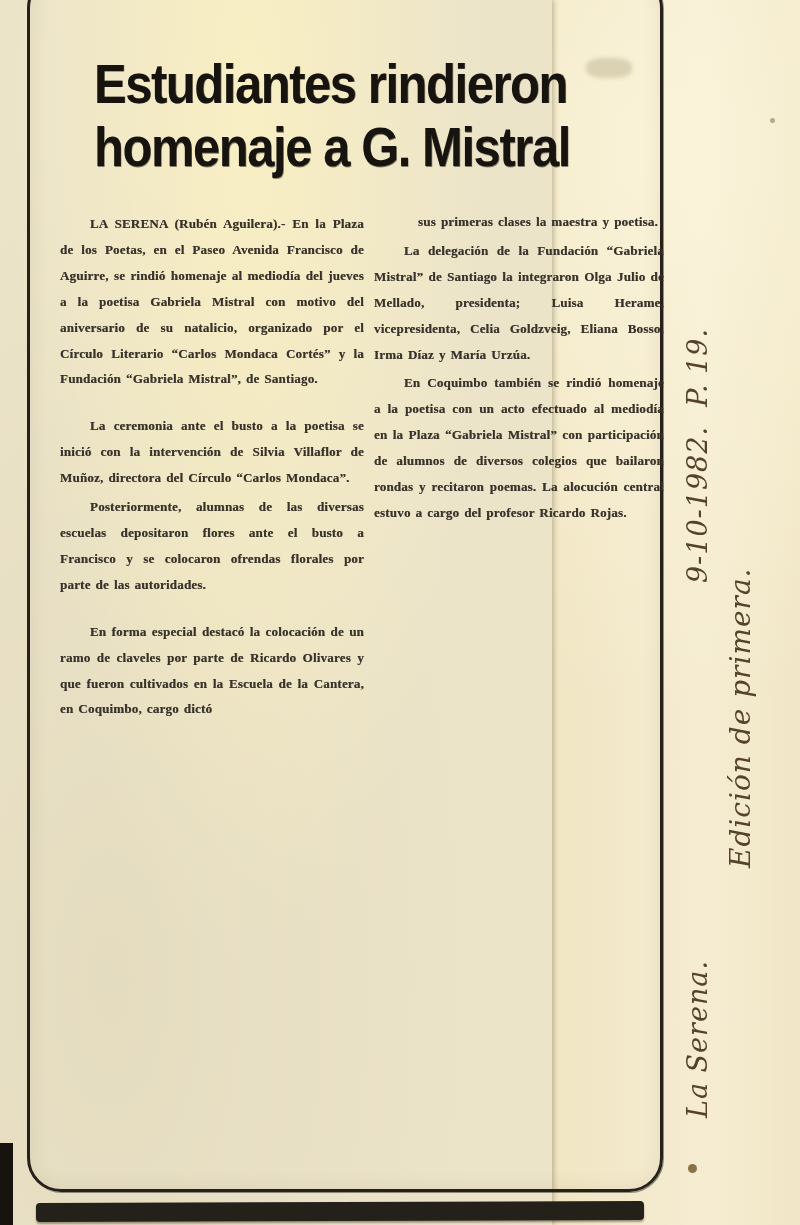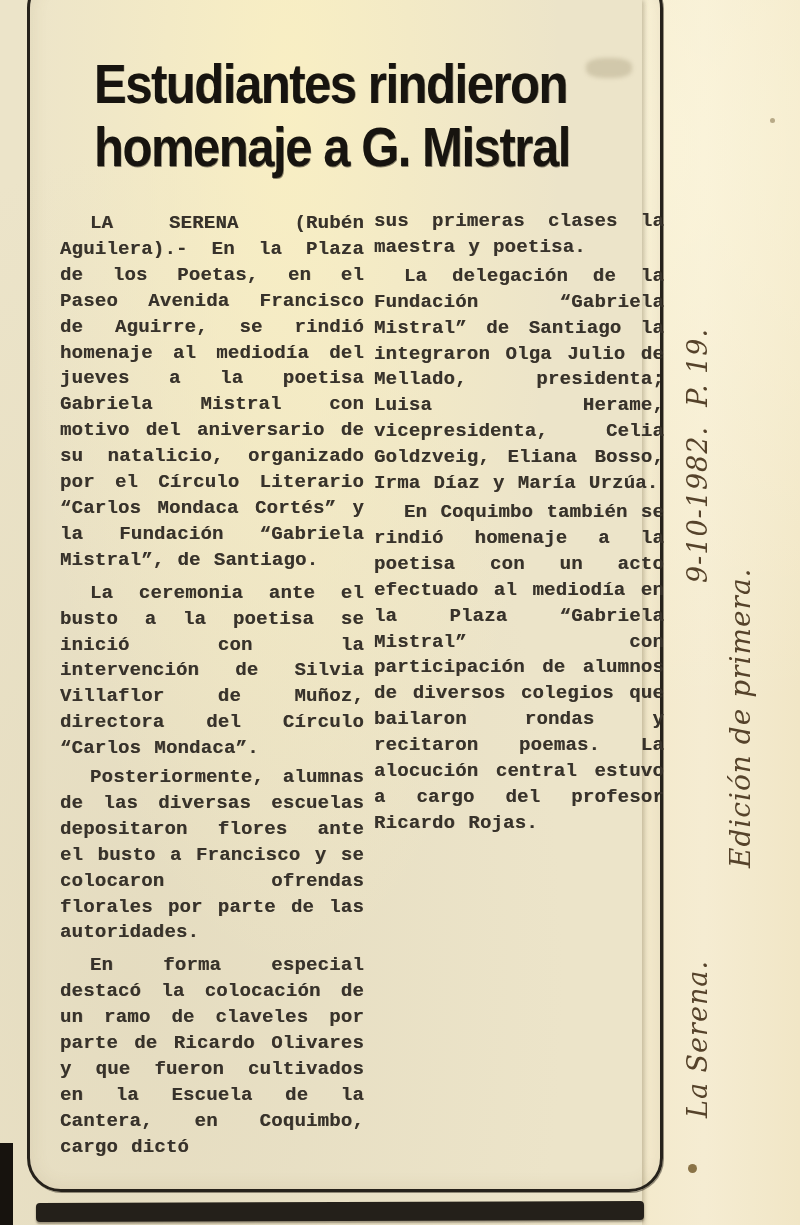--- a/index.html
+++ b/index.html
@@ -17,21 +17,21 @@
     position:relative;
     width:800px;height:1225px;
     overflow:hidden;
     background:
       radial-gradient(circle at 82% 12%, rgba(255,250,225,.55), rgba(255,250,225,0) 45%),
       linear-gradient(90deg, #f2e9cc 0%, #f1e6c4 70%, #f5ecd2 88%, #f1e6c6 100%);
     font-family:"Liberation Serif", serif;
   }
   
   .clipping-paper{
-    position:absolute;left:0;top:0;width:642px;height:1225px;
+    position:absolute;left:0;top:0;width:552px;height:1225px;
     background:
       radial-gradient(ellipse at 45% 8%, rgba(250,240,195,.9), rgba(250,240,195,0) 55%),
       radial-gradient(ellipse at 20% 80%, rgba(215,205,175,.35), rgba(215,205,175,0) 60%),
       var(--clipping_paper);
     box-shadow:2px 0 5px rgba(95,80,50,.35);
   }
   .frame{
     position:absolute;left:27px;top:-26px;width:636px;height:1218px;
     border:3px solid var(--frame);
     border-radius:34px;
@@ -45,35 +45,35 @@
     line-height:58px;
     letter-spacing:-1.5px;
     color:var(--headline_ink);
     transform:scaleX(.96) scaleY(1.1);
     transform-origin:left top;
     text-shadow:.6px .6px 0 rgba(25,20,10,.5);
     white-space:nowrap;
   }
   .col{
     position:absolute;
-    font-family:Liberation Mono, monospace;
+    font-family:Liberation Serif, serif;
     font-weight:bold;
-    font-size:19px;
+    font-size:13px;
     line-height:25.9px;
     color:var(--ink);
     text-align:justify;
     letter-spacing:.2px;
     word-spacing:1.5px;
     text-shadow:.35px .35px .3px rgba(55,45,30,.55);
   }
   .col-left{left:60px;top:211px;width:304px;}
   .col-right{left:374px;top:209px;width:290px;}
   .col p{margin:0 0 3px 0;text-indent:30px;}
-  .col p.gap{margin-top:7px;}
-  .col p.noindent{text-indent:0;}
+  .col p.gap{margin-top:21px;}
+  .col p.noindent{text-indent:0;margin-left:44px;}
   
   .hw{
     position:absolute;
     font-family:"DejaVu Serif", serif;
     font-style:italic;
     color:var(--handwriting);
     transform:rotate(-90deg);
     transform-origin:0 0;
     white-space:nowrap;
     letter-spacing:1px;

